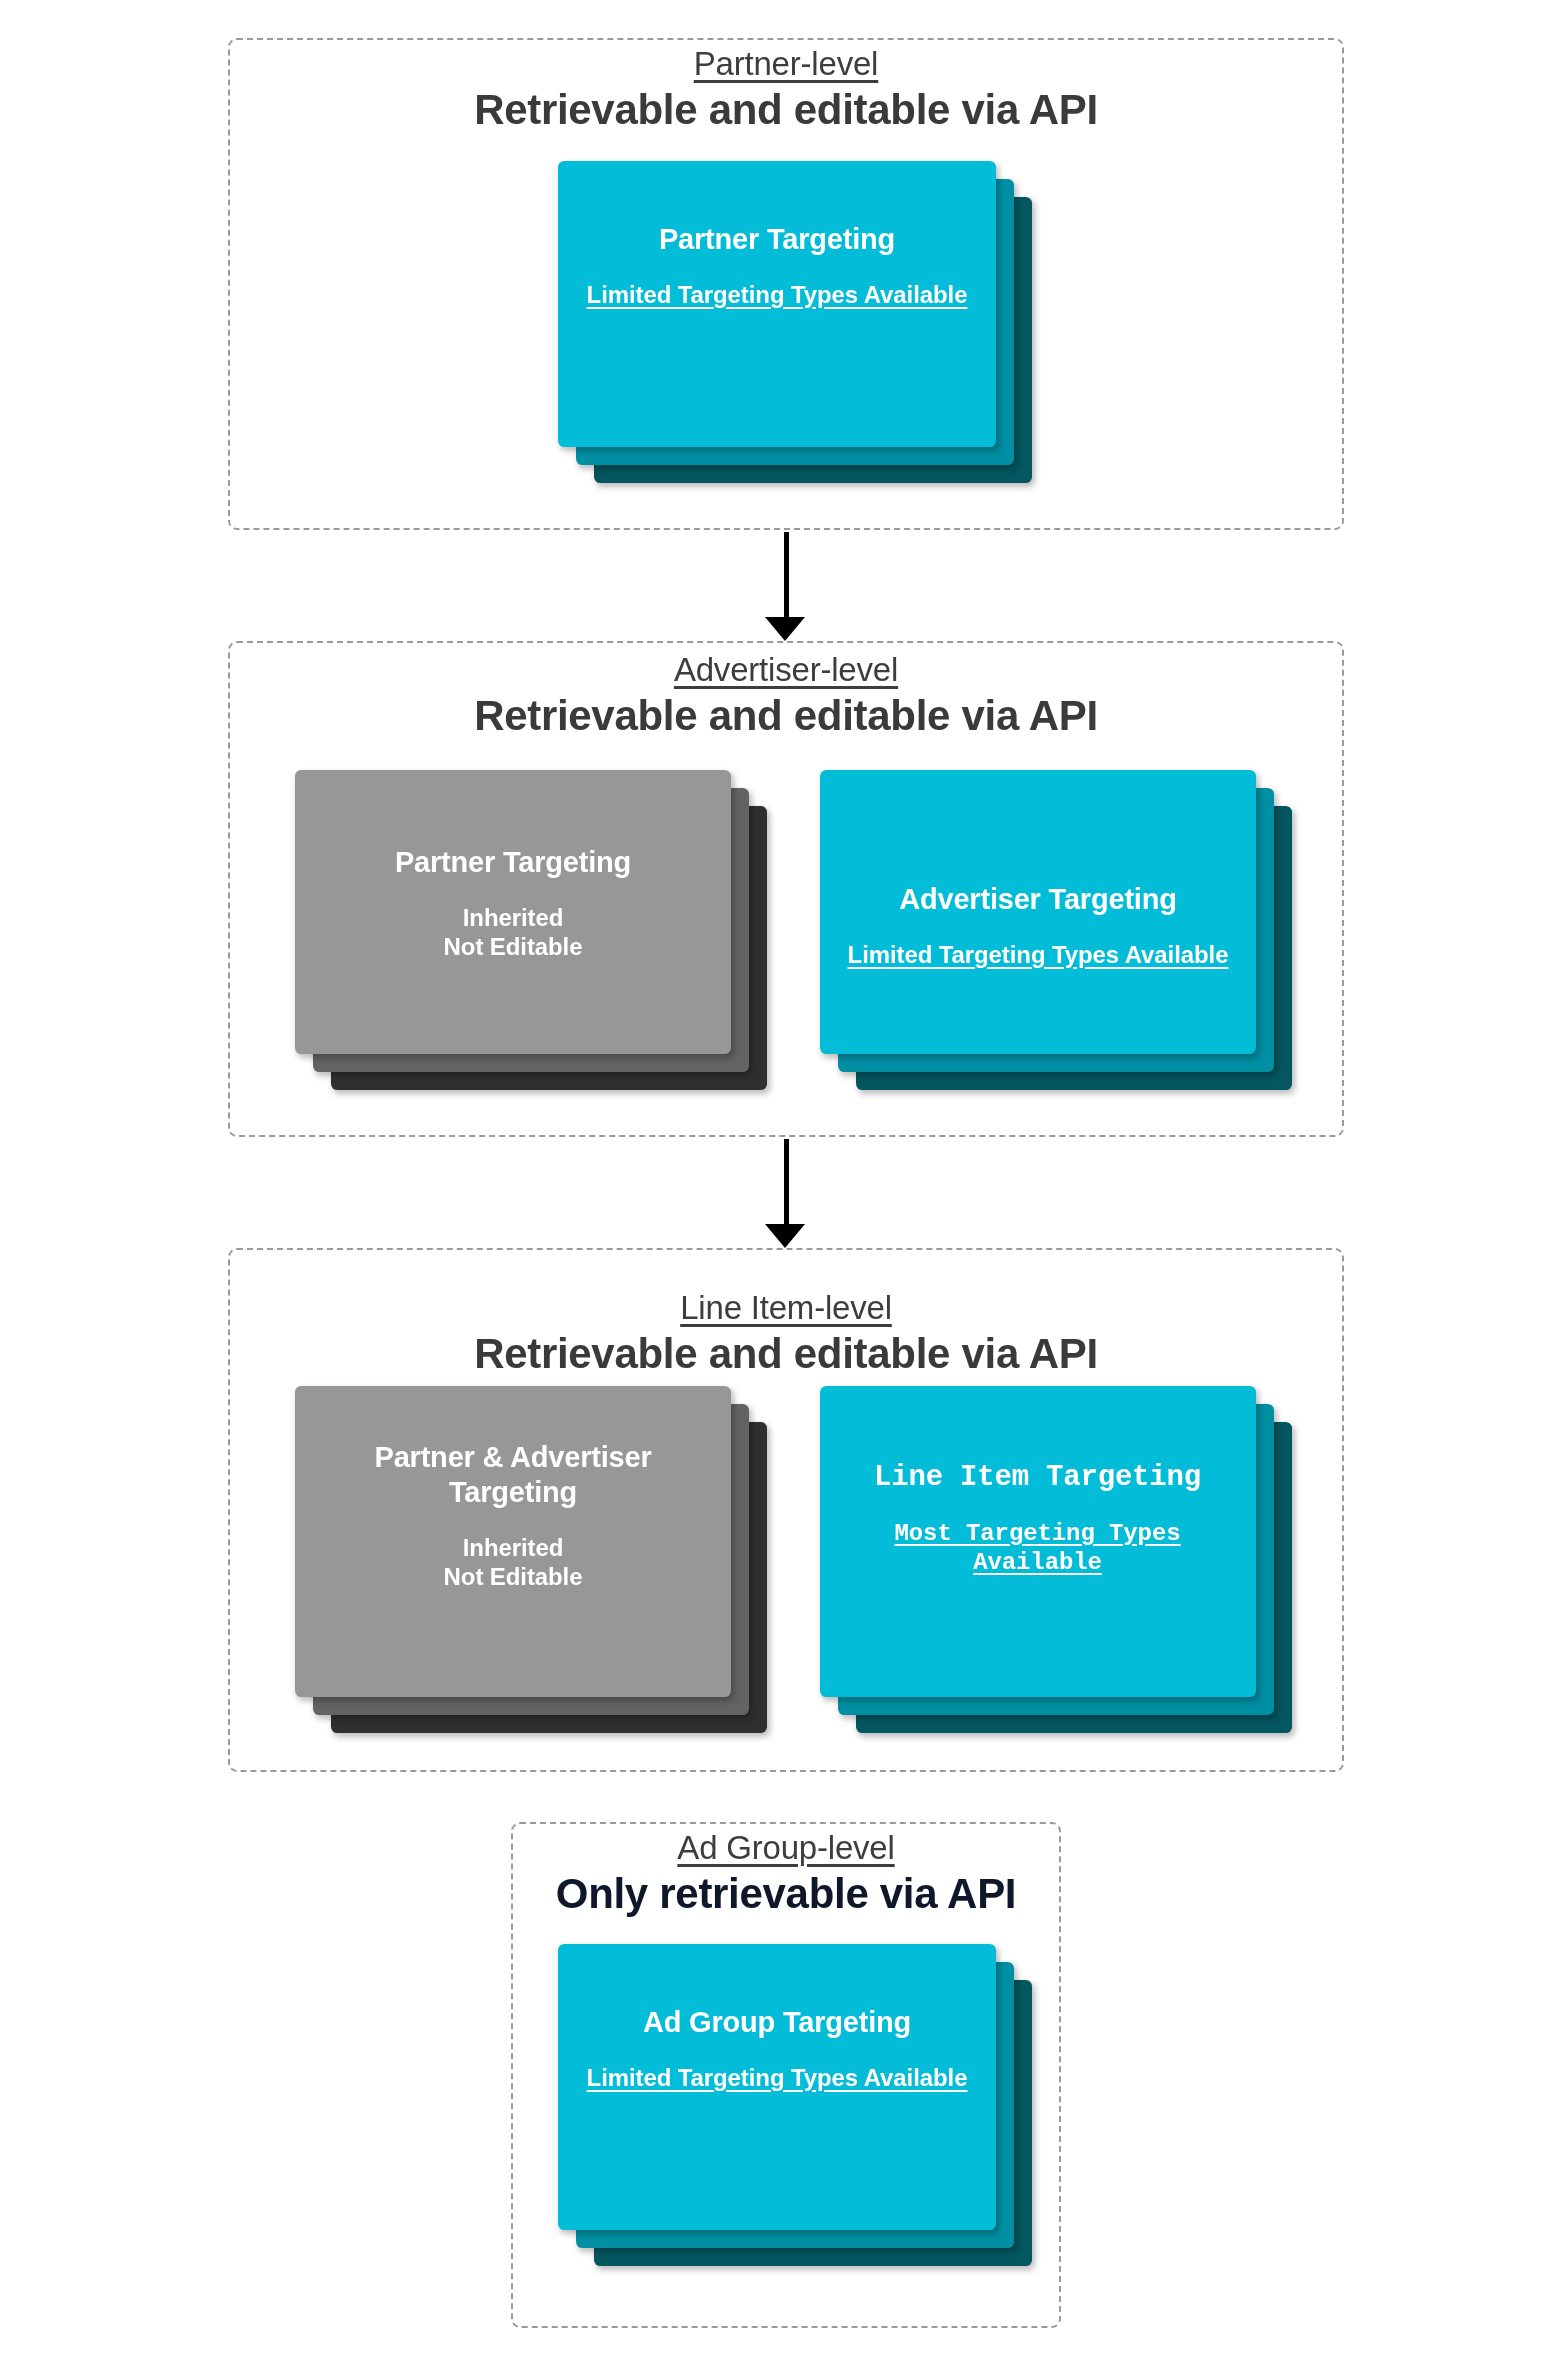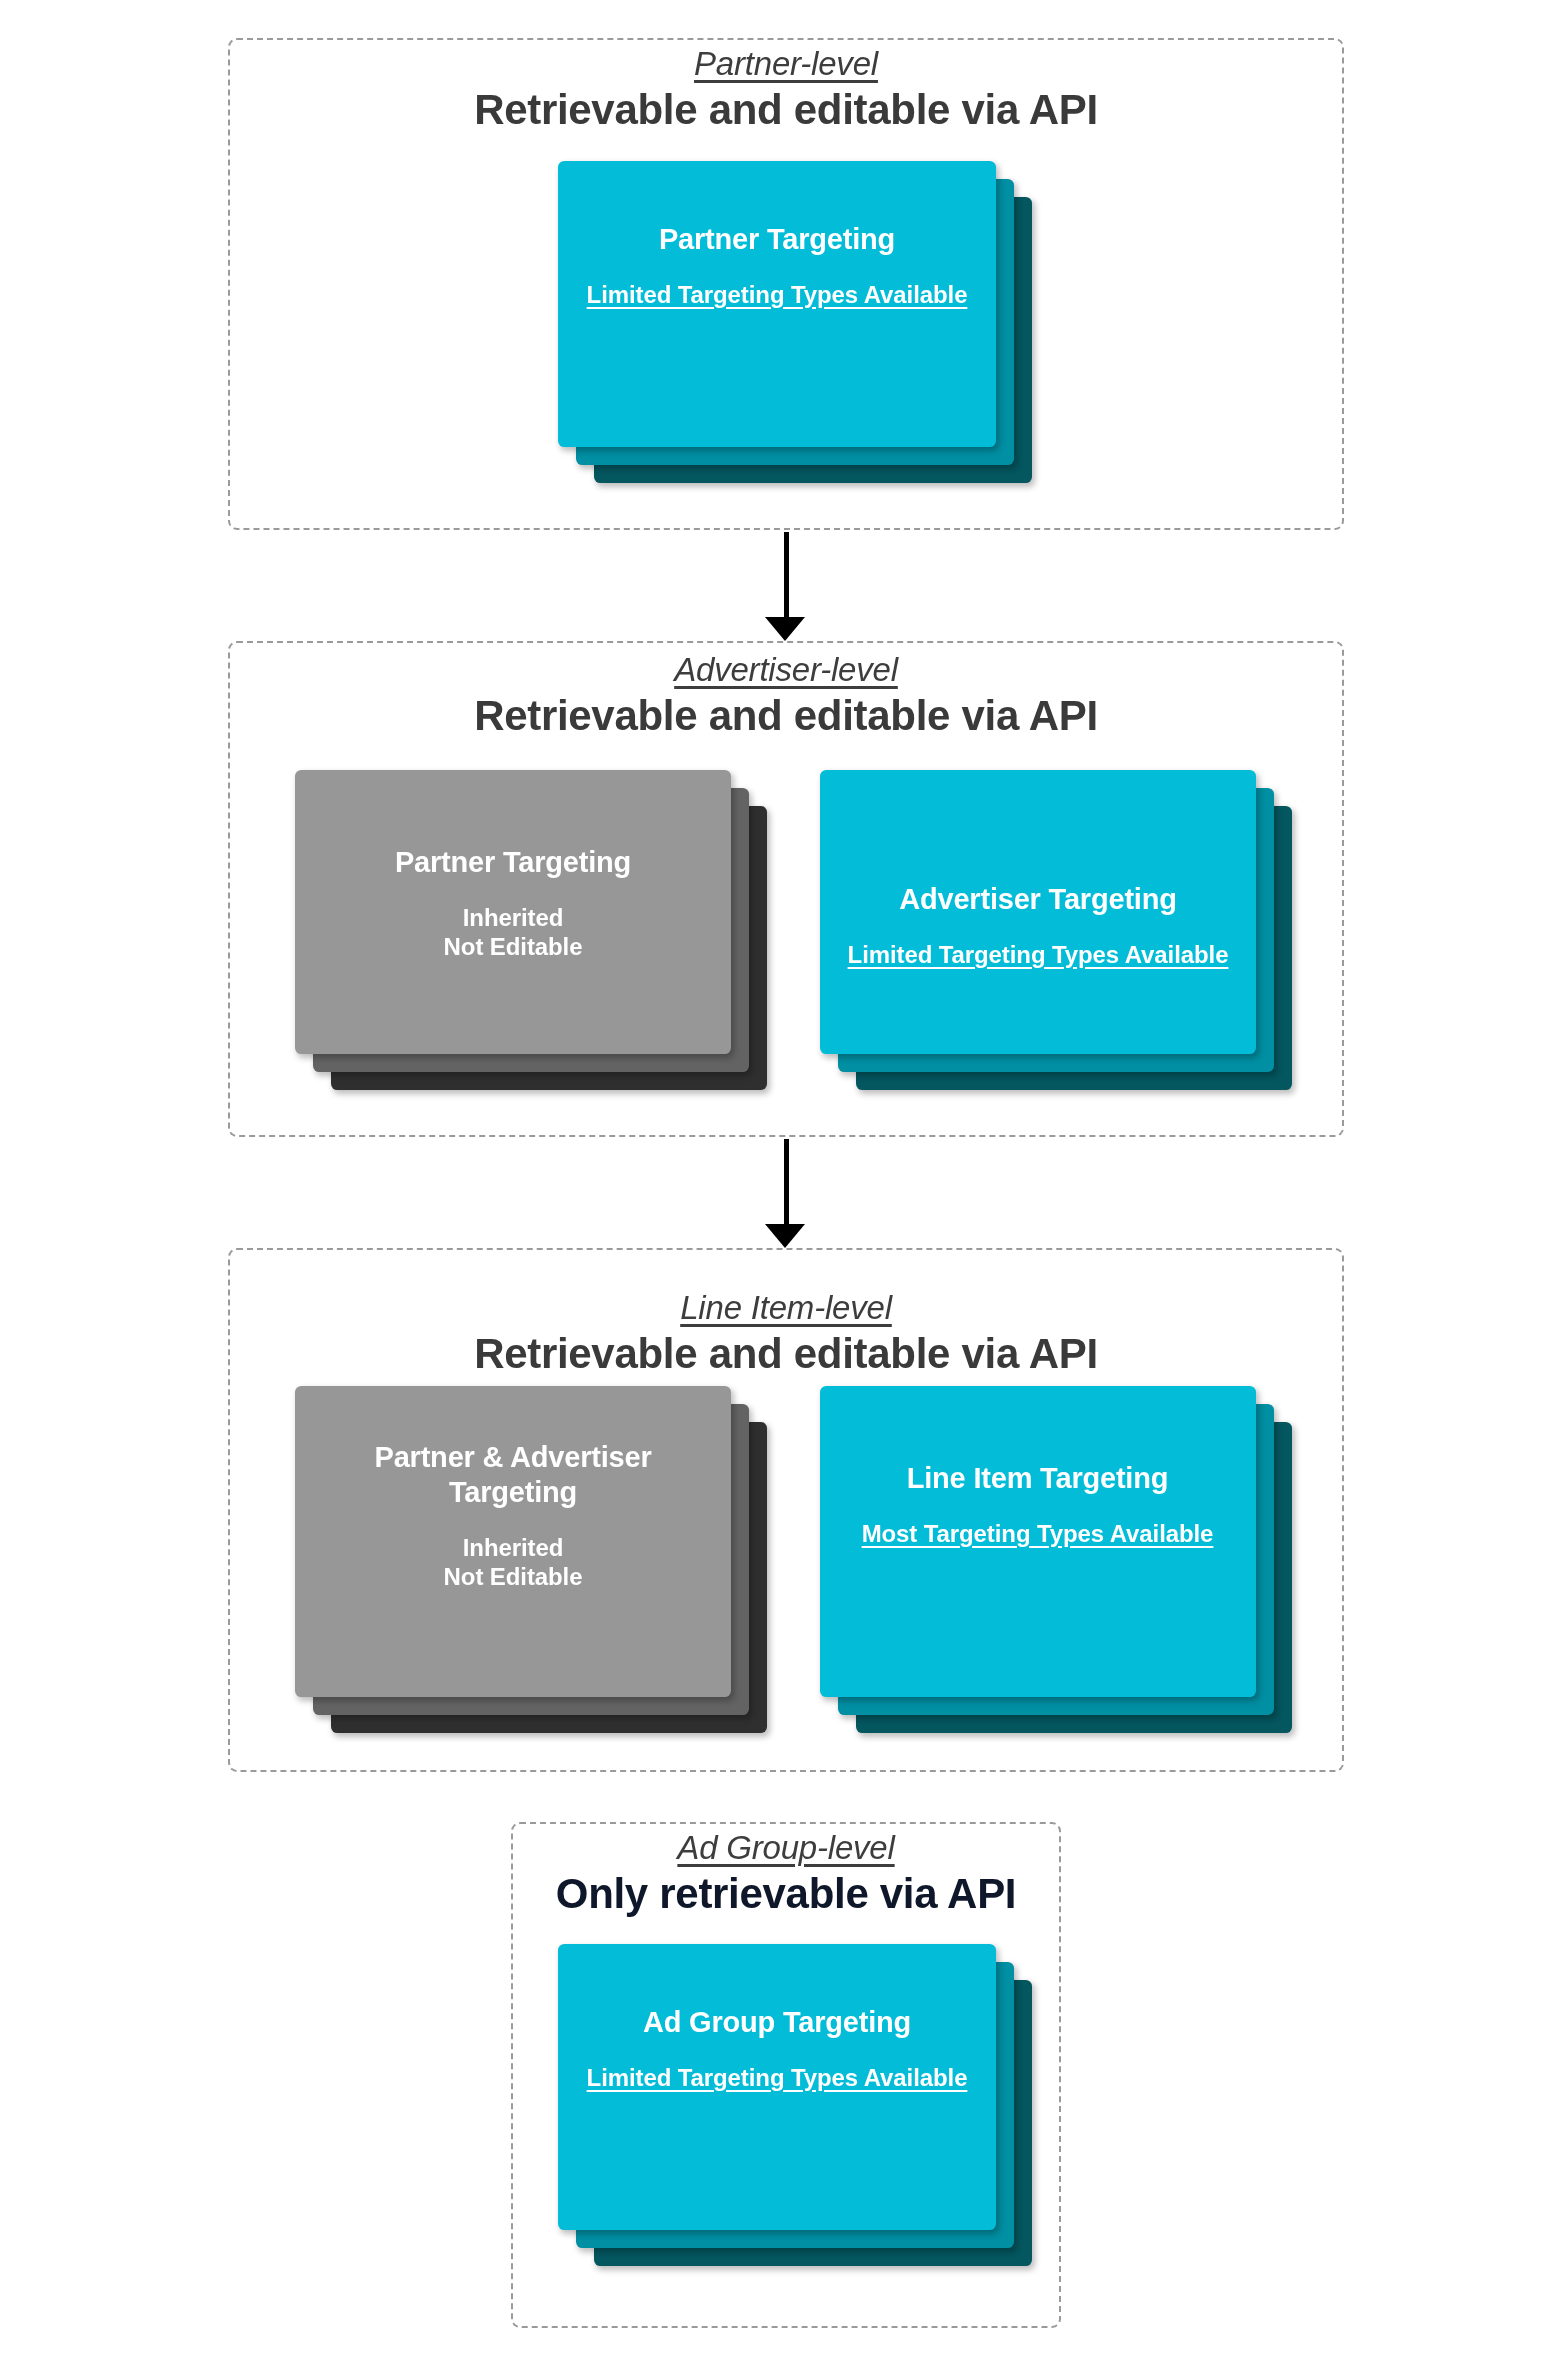--- a/index.html
+++ b/index.html
@@ -39,21 +39,20 @@
     pointer-events: none;
   }
   .level-title {
     font-size: 33px;
     font-weight: 400;
     color: #3d3d3d;
     text-decoration: underline;
     text-underline-offset: 4.5px;
     line-height: 1.12;
     letter-spacing: -0.2px;
-    font-style: italic;
   }
   .level-sub {
     font-size: 42px;
     font-weight: 700;
     color: #3a3a3a;
     line-height: 1.12;
     margin-top: 2.7px;
     letter-spacing: -0.3px;
   }
   .level-sub.alert {
@@ -209,21 +208,21 @@
       <div class="card-title">Partner &amp; Advertiser Targeting</div>
       <div class="card-note" style="white-space:pre-line;">Inherited
 Not Editable</div>
     </div>
   </div>
 
   <div class="stack cyan" style="left:820px; top:1386px; width:472px; height:348px;">
     <div class="layer back" style="width:436px; height:311px;"></div>
     <div class="layer mid" style="width:436px; height:311px;"></div>
     <div class="layer front" style="width:436px; height:311px;"></div>
-    <div class="card-body" style="top:75px; width:435px;">
+    <div class="card-body" style="top:75px; width:435px;font-family:Liberation Mono, monospace;">
       <div class="card-title">Line Item Targeting</div>
       <div class="card-note underlined">Most Targeting Types Available</div>
     </div>
   </div>
 
   <div class="level-box" style="left:511px; top:1822px; width:550px; height:506px;"></div>
 
   <div class="level-heading" style="left:511px; top:1830px; width:550px;text-align:center;">
     <div class="level-title">Ad Group-level</div>
     <div class="level-sub alert">Only retrievable via API</div>

